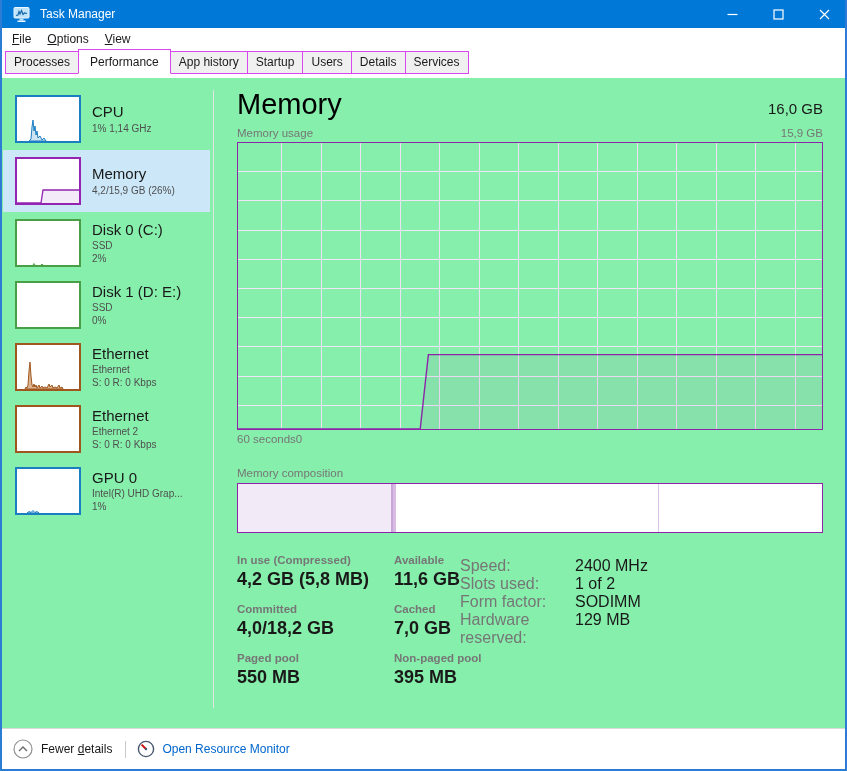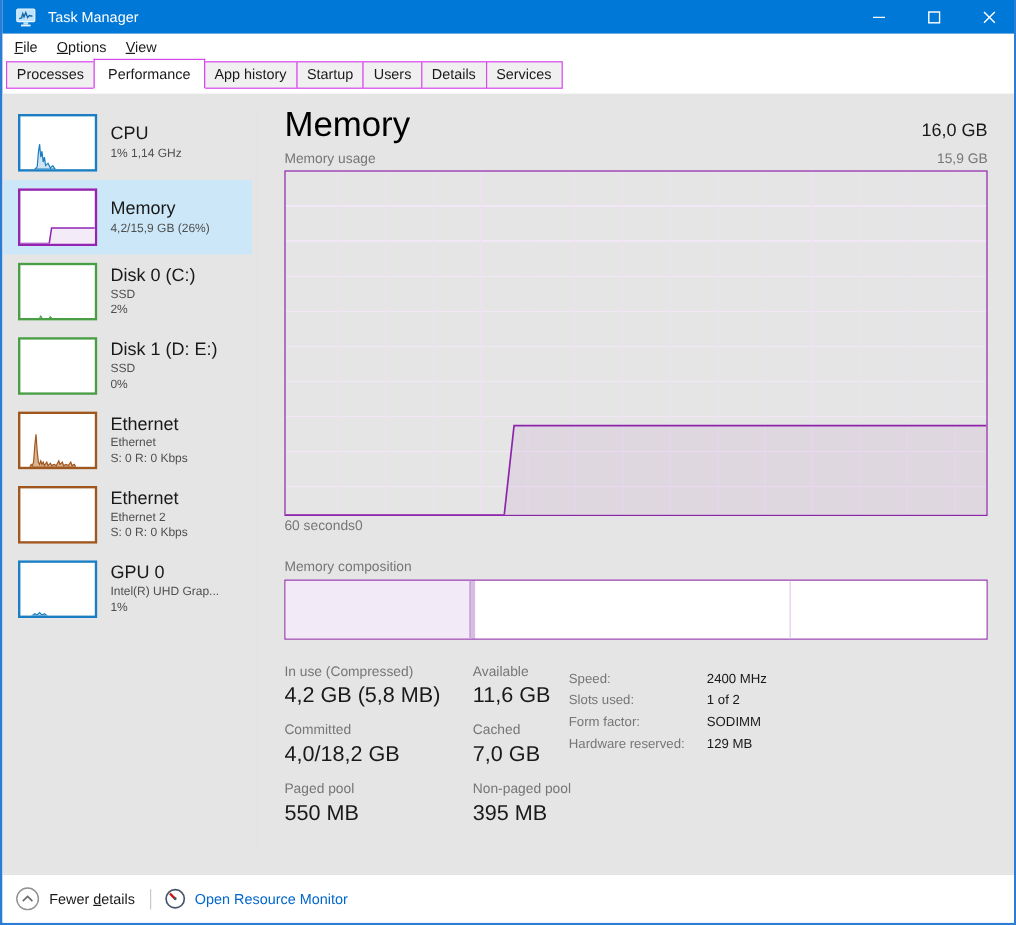--- a/index.html
+++ b/index.html
@@ -14,21 +14,21 @@
   .win-btn svg{display:block;}
   
   .menubar{height:21px;display:flex;align-items:center;font-size:12px;color:#1a1a1a;padding-left:2px;}
   .menu-item{padding:2px 8px;cursor:default;}
   .menu-item .key{text-decoration:underline;}
   
   .tabs{display:flex;align-items:flex-end;height:25px;padding-left:3px;font-size:12px;color:#1a1a1a;}
   .tab{background:#f0f0f0;border:1px solid #d946ef;padding:3px 8px 4px;margin-right:-1px;position:relative;cursor:default;white-space:nowrap;}
   .tab.active{background:#fff;border-bottom:1px solid #fff;padding:5px 11px 4px;z-index:2;}
   
-  .content{position:absolute;top:78px;left:0;right:0;bottom:41px;background:#e5e5e5;}
+  .content{position:absolute;top:78px;left:0;right:0;bottom:41px;background:#86efac;}
   .v-divider{position:absolute;left:211px;top:12px;bottom:20px;width:1px;background:#e3e3e3;}
   
   .sidebar{position:absolute;left:1px;top:10px;width:207px;}
   .side-item{display:flex;align-items:center;padding:7px 0 7px 12px;min-height:48px;box-sizing:content-box;cursor:default;}
   .side-item.selected{background:#cce7f8;}
   .thumb{width:62px;height:44px;background:#fff;border:2px solid;flex:none;position:relative;}
   .thumb svg{position:absolute;left:0;top:0;width:100%;height:100%;}
   .thumb.cpu,.thumb.gpu{border-color:#1b7ec2;}
   .thumb.mem{border-color:#9325b2;}
   .thumb.disk{border-color:#4a9e45;}
@@ -51,24 +51,24 @@
   .axis-row{display:flex;justify-content:flex-start;font-size:11.5px;color:#767676;margin-top:3px;}
   .comp-label{font-size:11.5px;color:#767676;margin:22px 0 4px;}
   .comp-bar{height:48px;border:1.5px solid #8e24aa;box-sizing:content-box;display:flex;}
   .seg-inuse{background:#f2eaf7;border-right:2px solid #c9a6d8;}
   .seg-modified{background:#d8bce4;}
   .seg-standby{background:#fff;border-right:1px solid #dcc2e8;}
   .seg-free{background:#fff;flex:1;}
   
   .stats-area{position:relative;margin-top:21px;}
   .stats-grid{display:grid;grid-template-columns:157px auto;width:330px;}
-  .stat{margin-bottom:13px;padding-right:10px;}
+  .stat{margin-bottom:13px;padding-right:10px;font-weight:bold;}
   .stat-label{font-size:11.5px;color:#767676;margin-bottom:3px;white-space:nowrap;}
   .stat-value{font-size:18px;color:#191919;white-space:nowrap;}
-  .details{position:absolute;left:237px;top:3px;font-size:11px;}
+  .details{position:absolute;left:223px;top:3px;font-size:16px;}
   .detail-row{display:flex;line-height:18px;}
   .detail-label{width:115px;color:#767676;}
   .detail-value{color:#191919;}
   
   .footer{position:absolute;left:0;right:0;bottom:0;height:40px;border-top:1px solid #d9d9d9;background:#fff;
           display:flex;align-items:center;padding-left:11px;font-size:12px;color:#191919;}
   .footer .chev-icon{margin-right:8px;}
   .fewer{cursor:default;}
   .fewer .key{text-decoration:underline;}
   .foot-sep{width:1px;height:17px;background:#c9c9c9;margin:0 11px 0 13px;}

